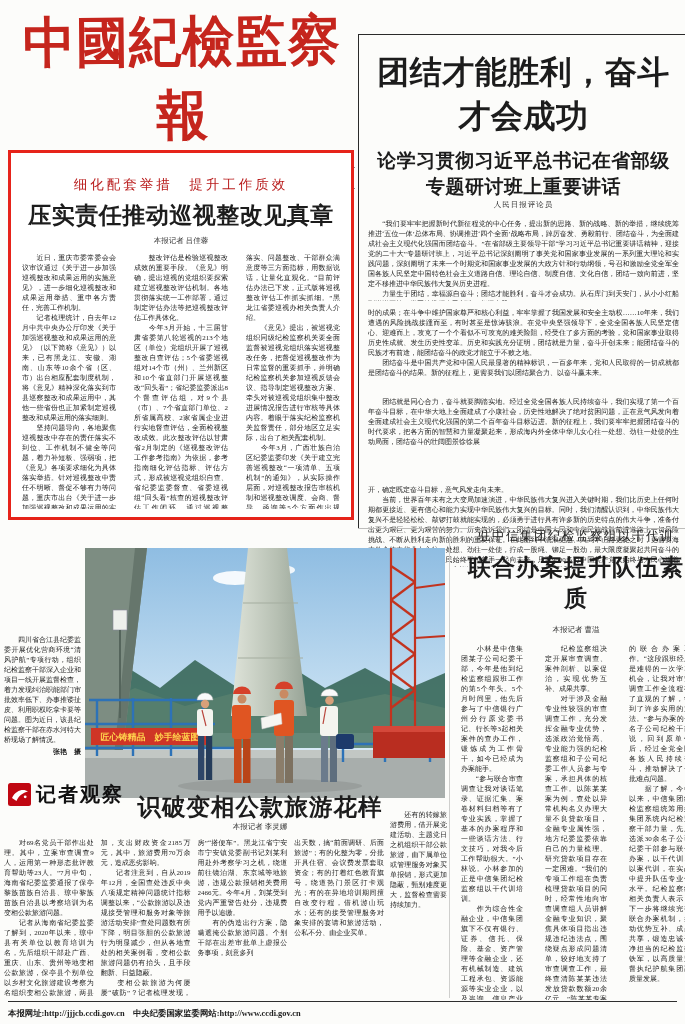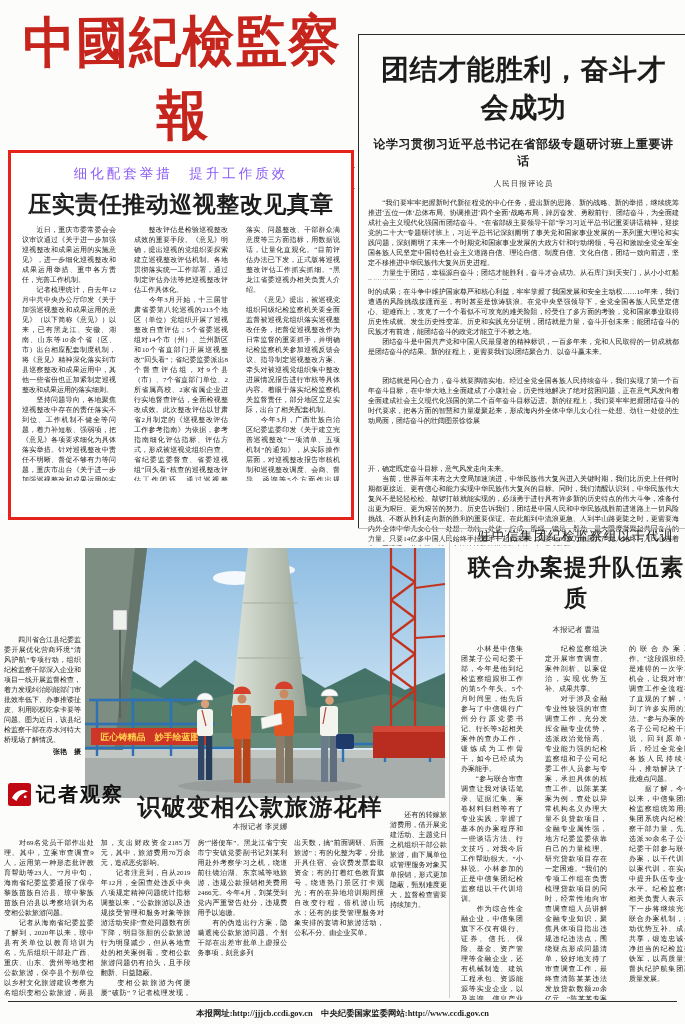--- a/index.html
+++ b/index.html
@@ -18,27 +18,27 @@
   #masthead{left:10px;top:8px;width:345px;height:142px;}
   #paper-title{font-size:52px;line-height:1.35;font-weight:900;color:#c5251d;text-align:center;
       font-family:"DejaVu Serif",serif;letter-spacing:1px;transform:rotate(-0.6deg) scaleY(1.05);}
   #supervisor{font-size:8.6px;color:#a8392e;text-align:center;font-weight:bold;letter-spacing:.5px;margin-top:2px;}
   #dateline{display:flex;justify-content:space-between;border-top:1px solid #8a8a8a;border-bottom:1px solid #8a8a8a;
       margin-top:5px;padding:3px 4px;font-size:10.5px;font-weight:bold;color:#222;}
   #pubcode{font-size:6.3px;color:#6f6f6f;text-align:center;font-style:italic;margin-top:3px;}
   
   #commentary{left:358px;top:34px;width:327px;height:494px;border-top:1.5px solid #2a2a2a;
       border-left:1px solid #2a2a2a;padding:10px 6px 0 9px;}
-  #commentary-headline{font-size:28px;letter-spacing:.5px;margin:6px 0 9px;}
-  #commentary-subhead{font-size:12px;letter-spacing:.5px;font-weight:bold;font-family:"Liberation Sans",sans-serif;margin-bottom:9px;}
+  #commentary-headline{font-size:32px;letter-spacing:.5px;margin:6px 0 9px;}
+  #commentary-subhead{font-size:19px;letter-spacing:.5px;font-weight:bold;font-family:"Liberation Sans",sans-serif;}
   #commentary-byline{font-size:7.5px;color:#333;margin-bottom:9px;letter-spacing:1px;}
   #commentary .cols{gap:7px;height:348px;flex-direction:column;}
   
   #lead{left:8px;top:150px;width:346px;height:370px;border:3.5px solid #e6231a;background:#fff;padding:9px 11px 4px;}
-  #lead-kicker{font-size:13.5px;letter-spacing:3px;color:#8b5cf6;font-family:"Liberation Sans",sans-serif;margin-top:3px;}
+  #lead-kicker{font-size:13.5px;letter-spacing:3px;color:#b91c1c;font-family:"Liberation Sans",sans-serif;margin-top:14px;}
   #lead-headline{font-size:23px;letter-spacing:.5px;margin:6px 0 5px;}
   #lead-byline{font-size:7.5px;color:#333;margin-bottom:7px;}
   #lead .cols{gap:18px;height:256px;}
   
   #photo-wrap{left:85px;top:548px;width:360px;height:250px;background:#d946ef;}
   #photo-caption{left:4px;top:625px;width:77px;height:150px;}
   #photo-credit{display:block;text-align:right;font-weight:bold;margin-top:2px;}
   
   #observer-label{left:8px;top:781px;width:160px;height:26px;display:flex;align-items:center;gap:5px;}
   #observer-label .txt{font-size:20px;font-weight:900;font-family:"Liberation Serif",serif;color:#111;letter-spacing:2px;}
@@ -50,21 +50,21 @@
   
   #case{left:461px;top:528px;width:230px;height:472px;}
   #case-kicker{font-size:12.5px;letter-spacing:1.5px;font-family:"Liberation Sans",sans-serif;color:#222;}
   #case-headline{font-size:23px;letter-spacing:1px;margin-top:7px;}
   #case-byline{font-size:7.5px;color:#333;margin:11px 0 9px;}
   #case .cols{gap:22px;height:356px;}
   
   #vdiv-mid{left:449px;top:532px;width:1px;height:466px;background:#cfcfcd;}
   #hdiv-right{left:358px;top:528px;width:327px;height:1px;background:#bdbdbb;}
   #footer{left:8px;top:1001px;width:669px;border-top:1.5px solid #2e2e2e;padding-top:6px;
-      text-align:center;font-size:8.4px;font-weight:bold;color:#222;}
+      font-size:8.4px;font-weight:bold;color:#222;}
   #footer .url{color:#222;text-decoration:none;}
 </style>
 </head>
 <body>
 
 <div id="page">
 
   <div id="masthead" class="abs">
     <div id="paper-title">中國紀檢監察報</div>
     <div id="supervisor">中共中央纪律检查委员会　中华人民共和国国家监察委员会　主管</div>
@@ -87,20 +87,21 @@
 　　团结奋斗是中国共产党和中国人民最显著的精神标识，一百多年来，党和人民取得的一切成就都是团结奋斗的结果。新的征程上，更需要我们以团结聚合力、以奋斗赢未来。</div>
       <div class="bcol bodytext">　　团结就是同心合力，奋斗就要脚踏实地。经过全党全国各族人民持续奋斗，我们实现了第一个百年奋斗目标，在中华大地上全面建成了小康社会，历史性地解决了绝对贫困问题，正在意气风发向着全面建成社会主义现代化强国的第二个百年奋斗目标迈进。新的征程上，我们要牢牢把握团结奋斗的时代要求，把各方面的智慧和力量凝聚起来，形成海内外全体中华儿女心往一处想、劲往一处使的生动局面，团结奋斗的壮阔图景徐徐展</div>
       <div class="bcol bodytext">开，确定既定奋斗目标，意气风发走向未来。
 　　当前，世界百年未有之大变局加速演进，中华民族伟大复兴进入关键时期，我们比历史上任何时期都更接近、更有信心和能力实现中华民族伟大复兴的目标。同时，我们清醒认识到，中华民族伟大复兴不是轻轻松松、敲锣打鼓就能实现的，必须勇于进行具有许多新的历史特点的伟大斗争，准备付出更为艰巨、更为艰苦的努力。历史告诉我们，团结是中国人民和中华民族战胜前进道路上一切风险挑战、不断从胜利走向新的胜利的重要保证。在此船到中流浪更急、人到半山路更陡之时，更需要海内外全体中华儿女心往一处想、劲往一处使，拧成一股绳、铆足一股劲，最大限度凝聚起共同奋斗的力量。只要14亿多中国人民始终手拉着手一起向未来，只要9600多万中国共产党人始终与人民心连着心、同呼吸、共命运，就一定能够战胜前进道路上的一切艰难险阻。</div>
     </div>
   </div>
 
   <div id="lead" class="abs">
     <div id="lead-kicker" class="center">细化配套举措　提升工作质效</div>
     <div id="lead-headline" class="h-sans center">压实责任推动巡视整改见真章</div>
+    <div id="lead-byline" class="center">本报记者 吕佳蓉</div>
     <div class="cols">
       <div class="bcol bodytext">　　近日，重庆市委常委会会议审议通过《关于进一步加强巡视整改和成果运用的实施意见》，进一步细化巡视整改和成果运用举措、重申各方责任，完善工作机制。
 　　记者梳理统计，自去年12月中共中央办公厅印发《关于加强巡视整改和成果运用的意见》（以下简称《意见》）以来，已有黑龙江、安徽、湖南、山东等10余个省（区、市）出台相应配套制度机制，将《意见》精神深化落实到市县巡察整改和成果运用中，其他一些省份也正加紧制定巡视整改和成果运用的落实细则。
 　　坚持问题导向，各地聚焦巡视整改中存在的责任落实不到位、工作机制不健全等问题，着力补短板、强弱项，把《意见》各项要求细化为具体落实举措。针对巡视整改中责任不明晰、督促不够有力等问题，重庆市出台《关于进一步加强巡视整改和成果运用的实施意见》，提出健全巡视整改监督检查中市巡视办、市纪委监委、市委组织部三方联动机制；针对市县巡察中存在的日常督促督办机制不完善、整改不彻底、成果运用不充分等问题，湖南省委办公厅印发《关于加强市县巡察整改和成果运用的二十条措施》，推动《意见》精神向市县延伸、在基层落地落实落细。</div>
       <div class="bcol bodytext">　　整改评估是检验巡视整改成效的重要手段。《意见》明确，提出巡视的党组织要探索建立巡视整改评估机制。各地贯彻落实统一工作部署，通过制定评估办法等把巡视整改评估工作具体化。
 　　今年3月开始，十三届甘肃省委第八轮巡视的213个地区（单位）党组织开展了巡视整改自查评估；5个省委巡视组对14个市（州）、兰州新区和10个省直部门开展巡视整改“回头看”；省纪委监委派出8个督查评估组，对9个县（市）、7个省直部门单位、2所省属高校、2家省属企业进行实地督查评估，全面检视整改成效。此次整改评估以甘肃省2月制定的《巡视整改评估工作参考指南》为依据，参考指南细化评估指标、评估方式，形成被巡视党组织自查、省纪委监委督查、省委巡视组“回头看”核查的巡视整改评估工作闭环。通过巡视整改“回头看”和自查评估，目前213个地区（单位）党组织平均整改完成率达94.2%。
 　　今年3月，黑龙江省委巡视工作领导小组印发《省委巡视整改工作成效评估办法（试行）》，明确巡视整改评估主体、内容、方式、指标体系，为做好巡视整改评估工作提供制度依据。如，实行量化评估考核责任</div>
       <div class="bcol bodytext">落实、问题整改、干部群众满意度等三方面指标，用数据说话，让量化直观化。“目前评估办法已下发，正式版将巡视整改评估工作抓实抓细。”黑龙江省委巡视办相关负责人介绍。
 　　《意见》提出，被巡视党组织同级纪检监察机关要全面监督被巡视党组织落实巡视整改任务，把督促巡视整改作为日常监督的重要抓手，并明确纪检监察机关参加巡视反馈会议、指导制定巡视整改方案、牵头对被巡视党组织集中整改进展情况报告进行审核等具体内容。着眼于落实纪检监察机关监督责任，部分地区立足实际，出台了相关配套机制。
 　　今年3月，广西壮族自治区纪委监委印发《关于建立完善巡视整改“一项清单、五项机制”的通知》，从实际操作层面，对巡视整改报告审核机制和巡视整改调度、会商、督导、函询等5个方面作出规定，提出整改报告审核3大类指标，即被巡视党组织压实责任落实情况（尤其是主要负责人的政治态度和履责情况）、整改任务进展情况以及整改措施的质量，要求监督检查立卷建档情况和日常监督情况，对整改迟缓、敷衍整改的及时提出问询建议等。　（下转第二版）</div>

